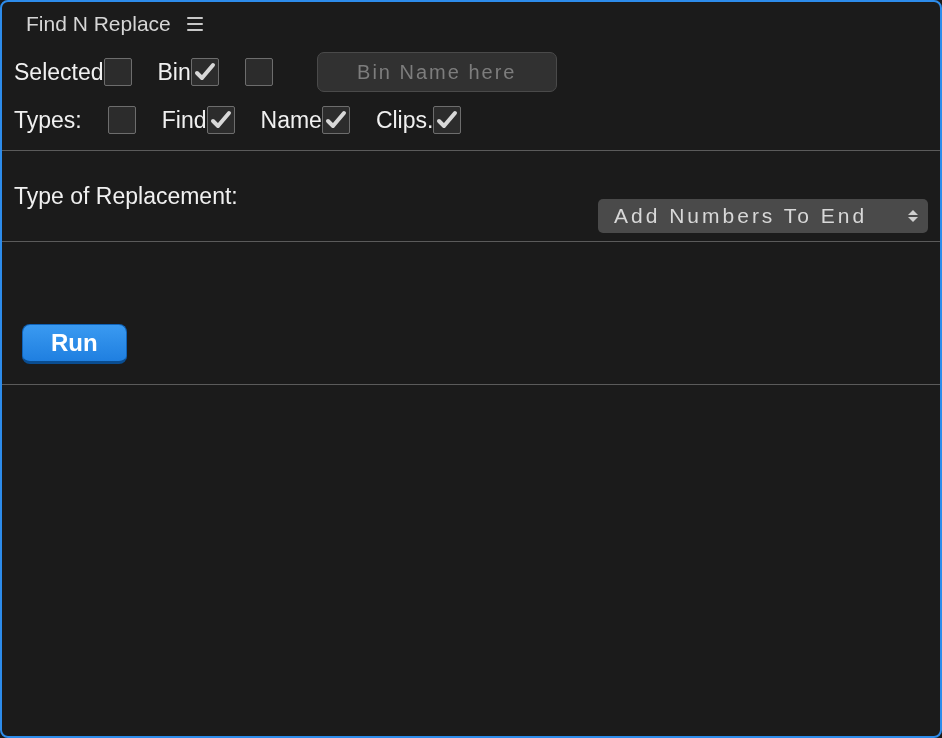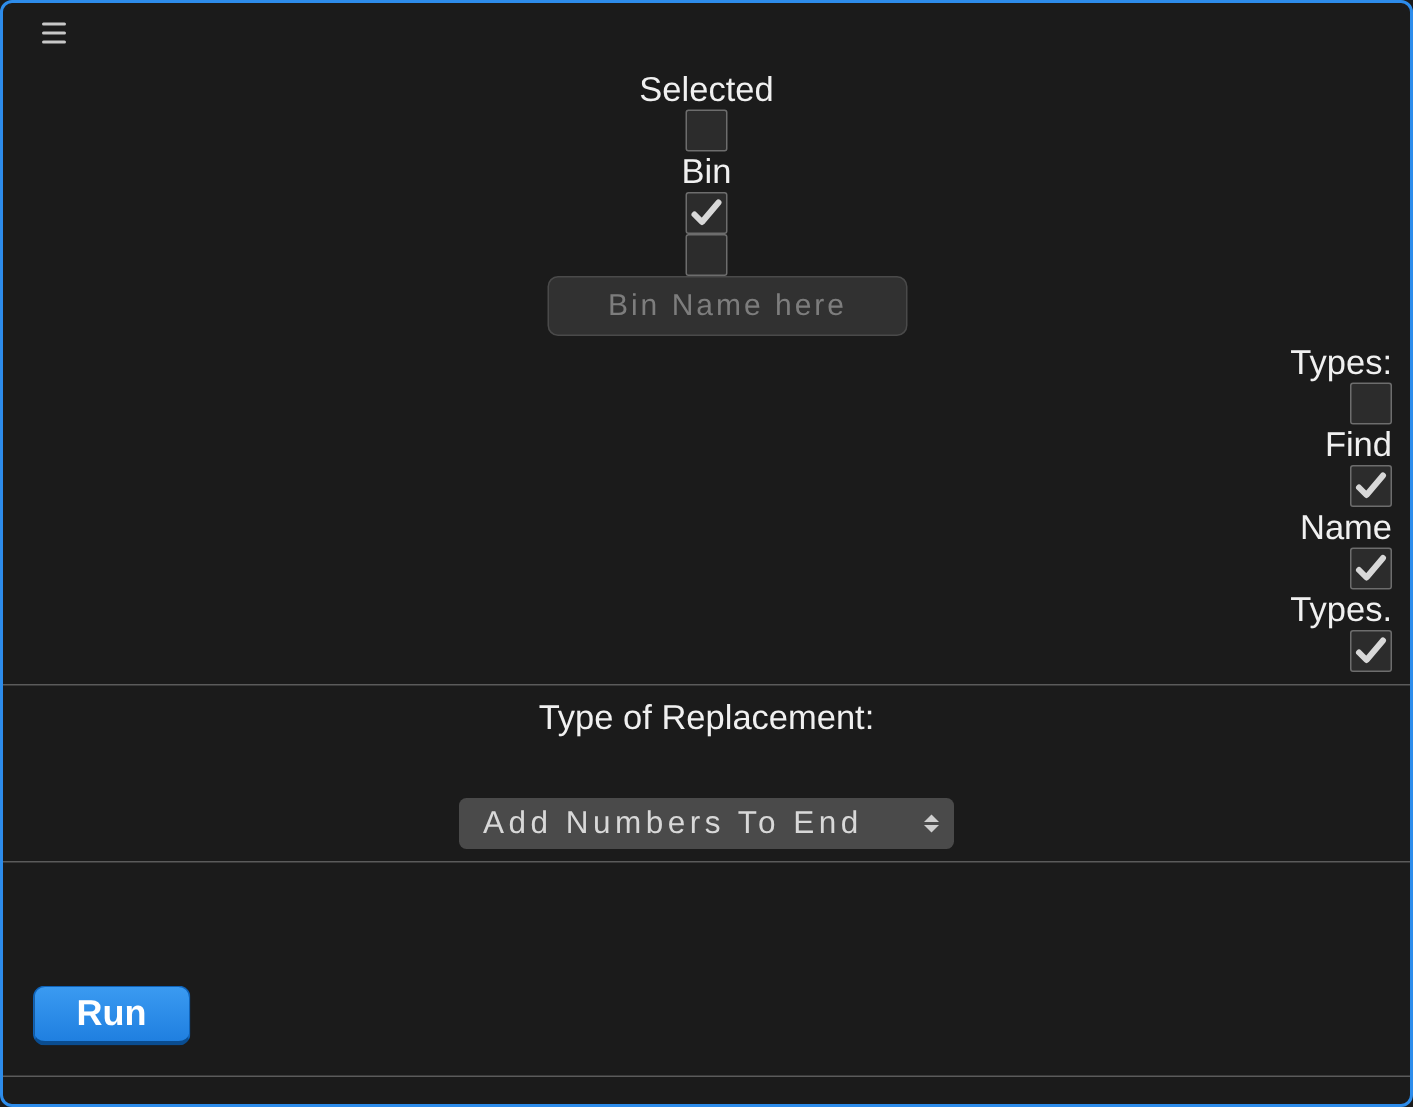--- a/index.html
+++ b/index.html
@@ -41,23 +41,22 @@
   }
   .section {
     border-top: 1px solid #5b5b5b;
     padding: 8px 12px 8px 12px;
   }
   .section.first { border-top: none; padding-top: 6px; }
   .row {
     display: flex;
     align-items: center;
     min-height: 44px;
-    flex-direction: column;
-  }
-  .row + .row { margin-top: 4px; align-items: flex-end; }
+  }
+  .row + .row { margin-top: 4px; }
   .lbl {
     font-size: 23px;
     color: #f0f0f0;
     white-space: nowrap;
   }
   .gap-s { width: 6px; }
   .gap-m { width: 26px; }
 
   .cbx {
     width: 28px; height: 28px;
@@ -78,21 +77,21 @@
     background: #313131;
     border: 1px solid #4a4a4a;
     border-radius: 7px;
     color: #e8e8e8;
     font-size: 20px;
     letter-spacing: 2px;
     padding: 0 16px;
     outline: none;
   }
   .textfield::placeholder { color: #7d7d7d; letter-spacing: 2px; }
-  .binname { width: 240px; margin-left: 28px; text-align: center; }
+  .binname { width: 240px; margin-left: 44px; text-align: center; }
 
   .select-wrap {
     position: relative;
     display: inline-block;
     margin-top: 40px;
   }
   .select-box {
     height: 34px;
     background: #4a4a4a;
     border-radius: 5px;
@@ -152,20 +151,21 @@
     border-top: 1px solid #5b5b5b;
     height: 308px;
   }
 </style>
 </head>
 <body>
 
 <div class="window">
 
   <div class="titlebar">
+    <span>Find N Replace</span>
     <span class="ham">
       <span></span>
         <span></span>
         <span></span>
     </span>
   </div>
 
   <div class="section first">
     <div class="row">
       <span class="lbl">Selected</span>
@@ -200,21 +200,21 @@
           </svg>
       </span>
       <span class="gap-m"></span>
       <span class="lbl">Name</span>
       <span class="cbx checked">
         <svg width="24" height="24" viewBox="0 0 24 24">
             <path d="M4 13 L9 18 L20 5" stroke="#d8d8d8" stroke-width="4" fill="none" stroke-linecap="round" stroke-linejoin="round"></path>
           </svg>
       </span>
       <span class="gap-m"></span>
-      <span class="lbl">Types.</span>
+      <span class="lbl">Clips.</span>
       <span class="cbx checked">
         <svg width="24" height="24" viewBox="0 0 24 24">
             <path d="M4 13 L9 18 L20 5" stroke="#d8d8d8" stroke-width="4" fill="none" stroke-linecap="round" stroke-linejoin="round"></path>
           </svg>
       </span>
     </div>
   </div>
 
   <div class="section">
     <div class="row" style="min-height:36px;justify-content:space-between;">

